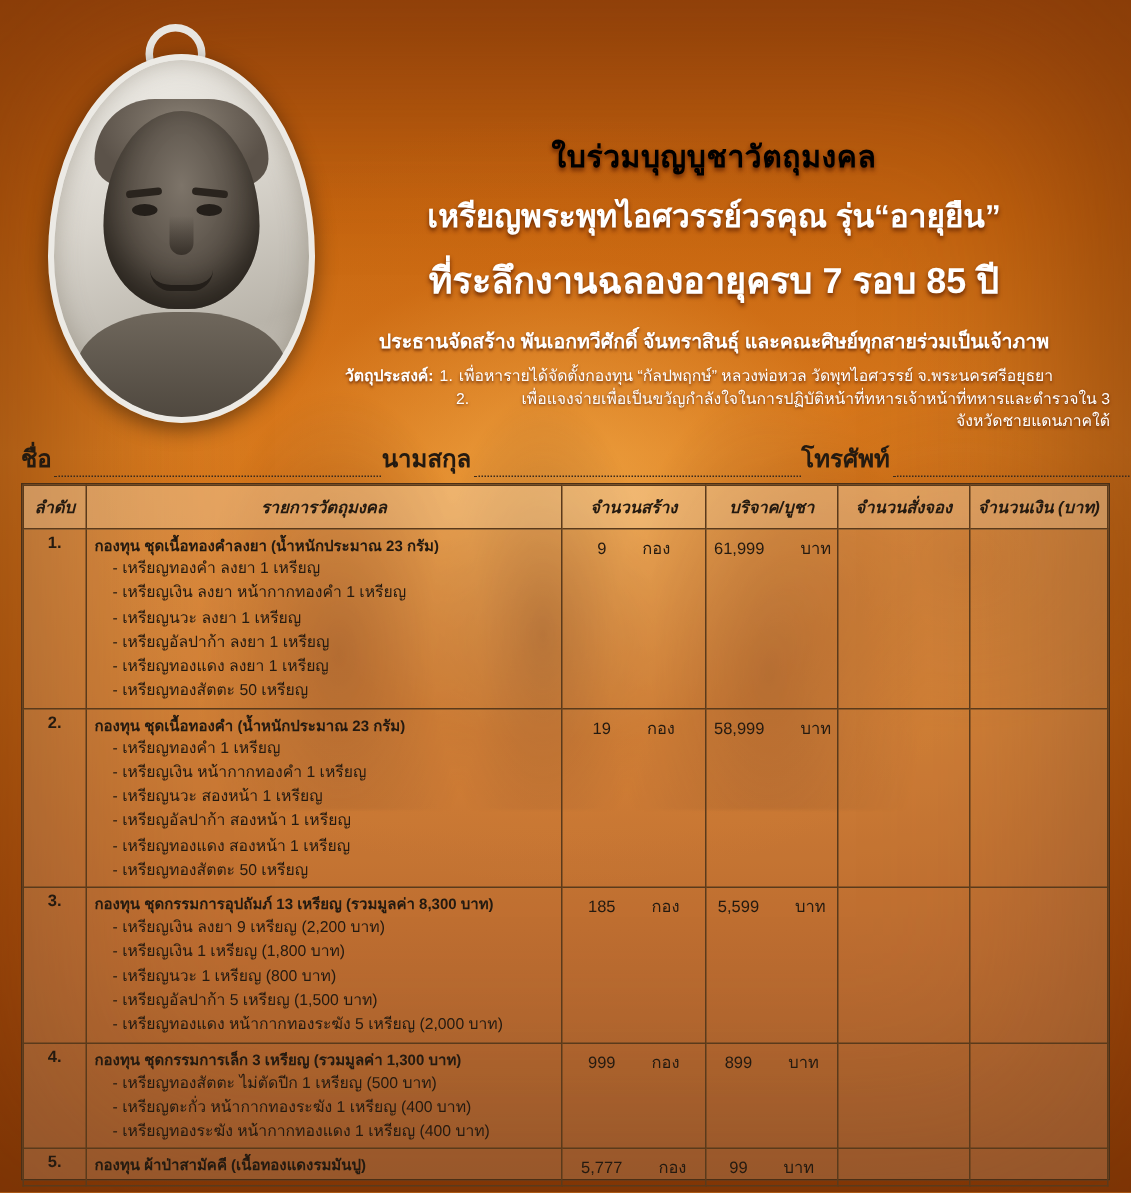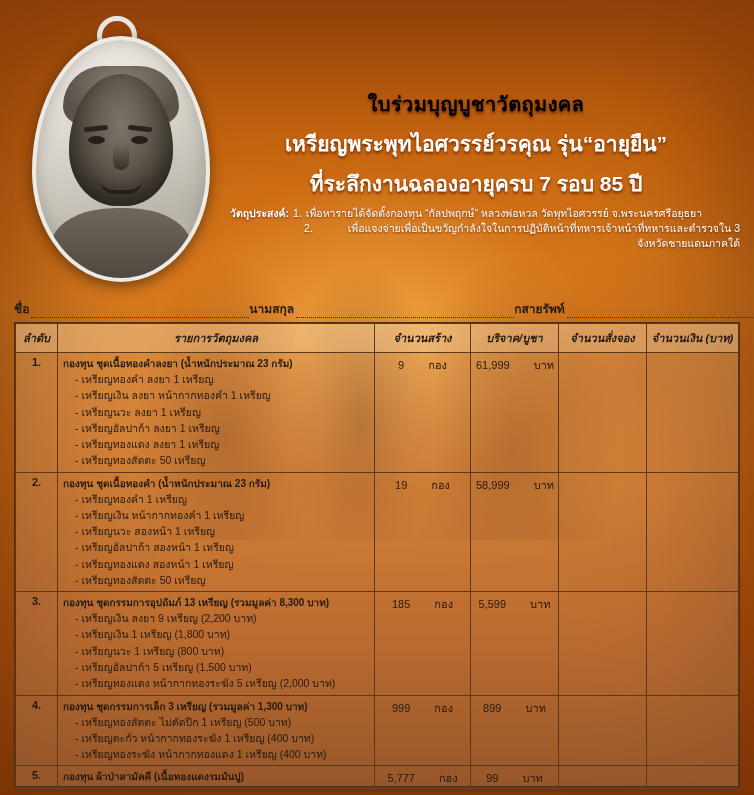--- a/index.html
+++ b/index.html
@@ -97,38 +97,38 @@
   }
   .h-line1{
     font-size:20px;font-weight:bold;color:#000000;
     text-shadow:0 2px 3px rgba(90,30,0,.85);letter-spacing:.4px;
   }
   .h-line2{
     font-size:21px;font-weight:bold;color:#ffffff;margin-top:7px;
     text-shadow:0 2px 3px rgba(90,30,0,.85);
   }
   .h-line3{
-    font-size:21px;font-weight:bold;color:#ffffff;margin-top:7px;
+    font-size:24px;font-weight:bold;color:#ffffff;margin-top:7px;
     text-shadow:0 2px 3px rgba(90,30,0,.85);
   }
   .h-line4{
     font-size:13px;color:#ffffff;margin-top:11px;font-weight:bold;
     text-shadow:0 1px 2px rgba(90,30,0,.8);
   }
   .purpose{
     margin-top:6px;font-size:10.5px;color:#fff;text-align:right;
     padding-left:18px;line-height:1.45;text-shadow:0 1px 2px rgba(90,30,0,.8);
   }
   .purpose .row{display:flex;gap:4px;}
   .purpose .lbl{font-weight:bold;white-space:nowrap;}
   .purpose .num{white-space:nowrap;}
   
   .nameline{
     position:absolute;left:14px;right:14px;top:296px;height:22px;
-    display:flex;align-items:flex-end;gap:0;font-size:12px;color:#241a10;font-weight:bold;
+    display:flex;align-items:flex-end;gap:0;font-size:16px;color:#241a10;font-weight:bold;
   }
   .nameline .cap{white-space:nowrap;padding-right:2px;}
   .nameline .dots{
     border-bottom:1px dotted #3b2b1c;flex:0 0 auto;height:13px;
   }
   
   .tablewrap{
     position:absolute;left:14px;right:14px;top:322px;bottom:8px;
     background:rgba(255,240,215,.18);
     border:1.5px solid #4a2f16;
@@ -180,39 +180,40 @@
     <div class="nose"></div>
     <div class="mouth"></div>
     <div class="body-torso"></div>
   </div>
 </div>
 
 <div class="header">
   <div class="h-line1">ใบร่วมบุญบูชาวัตถุมงคล</div>
   <div class="h-line2">เหรียญพระพุทไอศวรรย์วรคุณ รุ่น“อายุยืน”</div>
   <div class="h-line3">ที่ระลึกงานฉลองอายุครบ 7 รอบ 85 ปี</div>
+  <div class="h-line4">ประธานจัดสร้าง พันเอกทวีศักดิ์ จันทราสินธุ์ และคณะศิษย์ทุกสายร่วมเป็นเจ้าภาพ</div>
   <div class="purpose">
     <div class="row">
       <span class="lbl">วัตถุประสงค์:</span>
       <span class="num">1.</span>
       <span>เพื่อหารายได้จัดตั้งกองทุน “กัลปพฤกษ์” หลวงพ่อหวล วัดพุทไอศวรรย์ จ.พระนครศรีอยุธยา</span>
     </div>
     <div class="row" style="padding-left:74px;">
       <span class="num">2.</span>
       <span>เพื่อแจงจ่ายเพื่อเป็นขวัญกำลังใจในการปฏิบัติหน้าที่ทหารเจ้าหน้าที่ทหารและตำรวจใน  3  จังหวัดชายแดนภาคใต้</span>
     </div>
   </div>
 </div>
 
 <div class="nameline">
   <span class="cap">ชื่อ</span>
   <span class="dots" style="width:218px;"></span>
   <span class="cap">นามสกุล</span>
   <span class="dots" style="width:218px;"></span>
-  <span class="cap">กสายรัพท์</span>
+  <span class="cap">โทรศัพท์</span>
   <span class="dots" style="width:190px;"></span>
 </div>
 
 <div class="tablewrap">
   <table class="main">
     <colgroup>
       <col class="c-no">
         <col class="c-list">
         <col class="c-qty">
         <col class="c-don">

